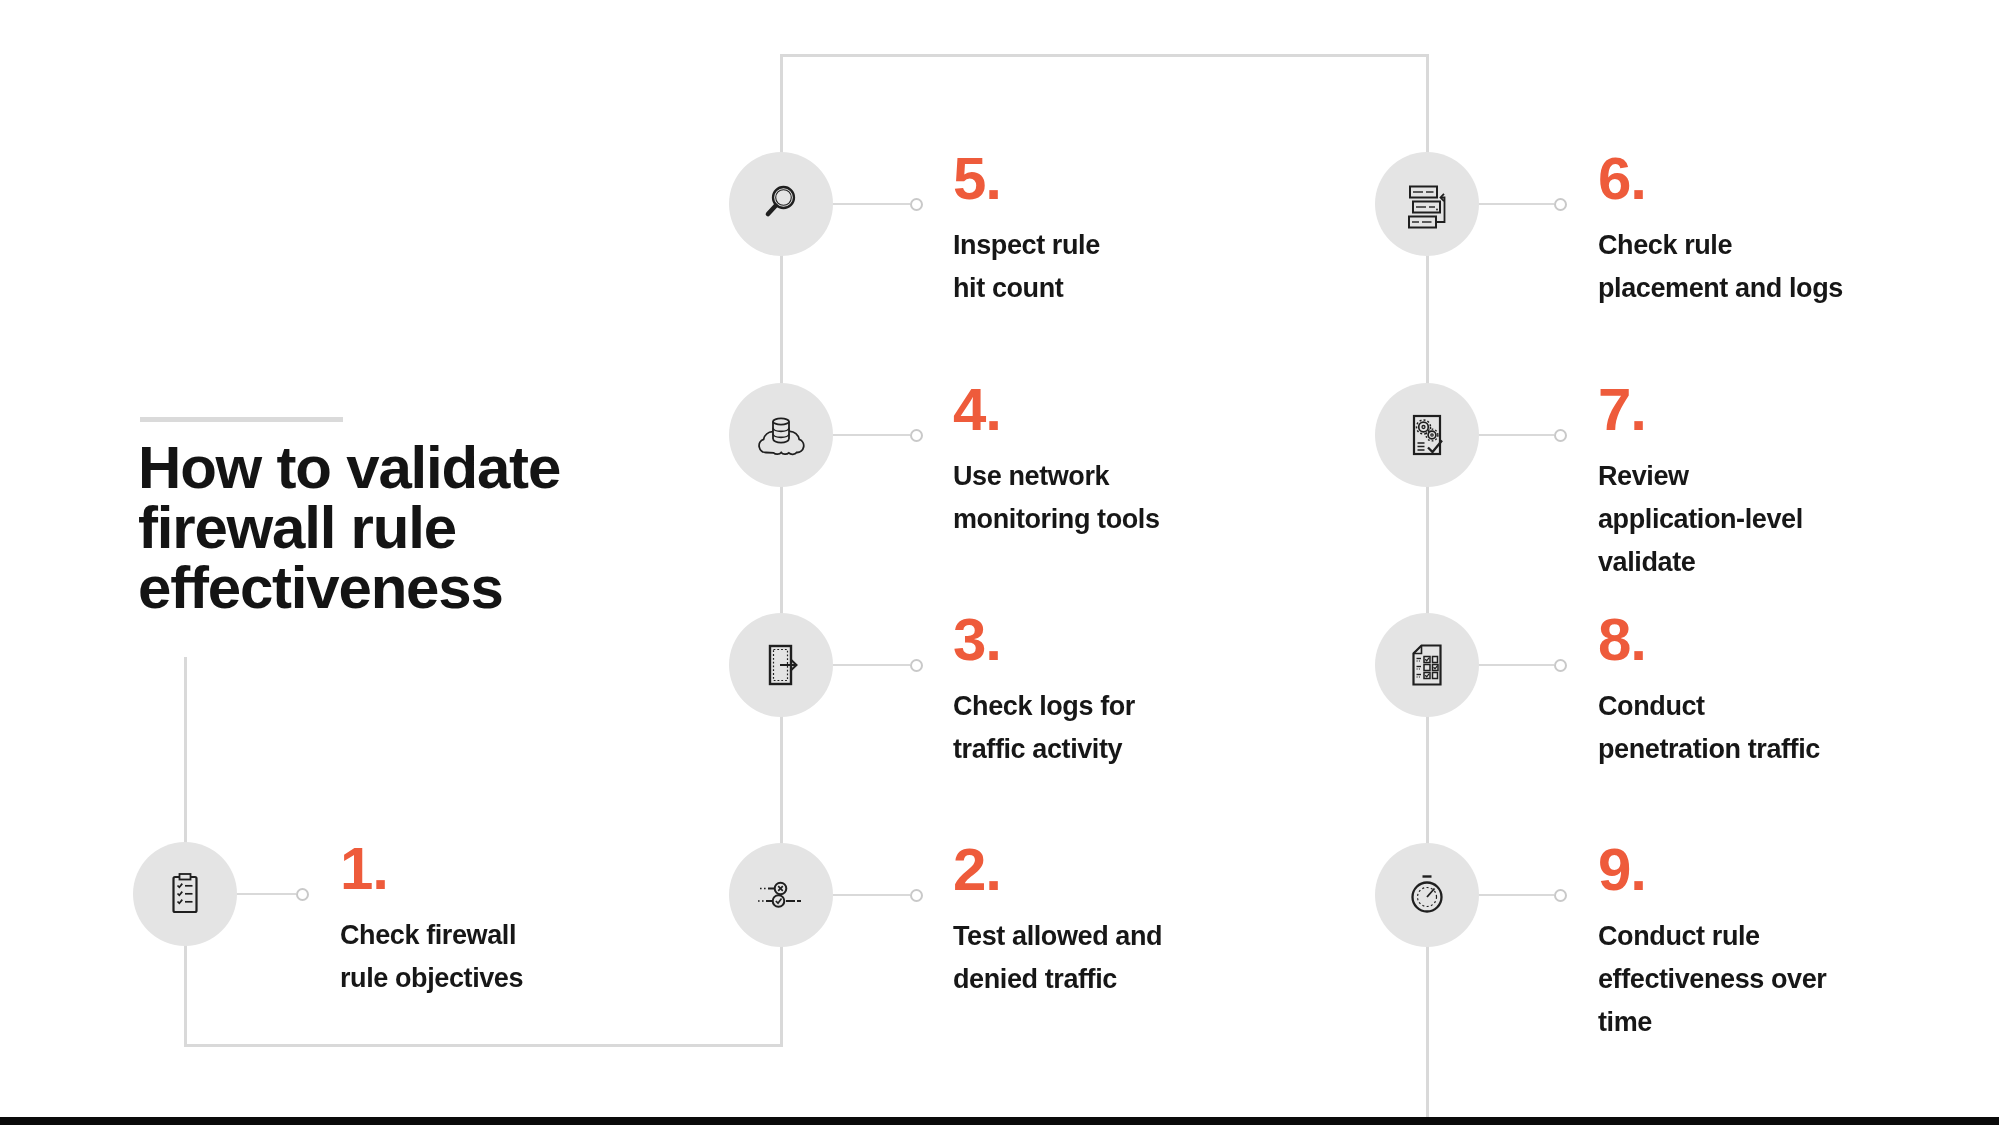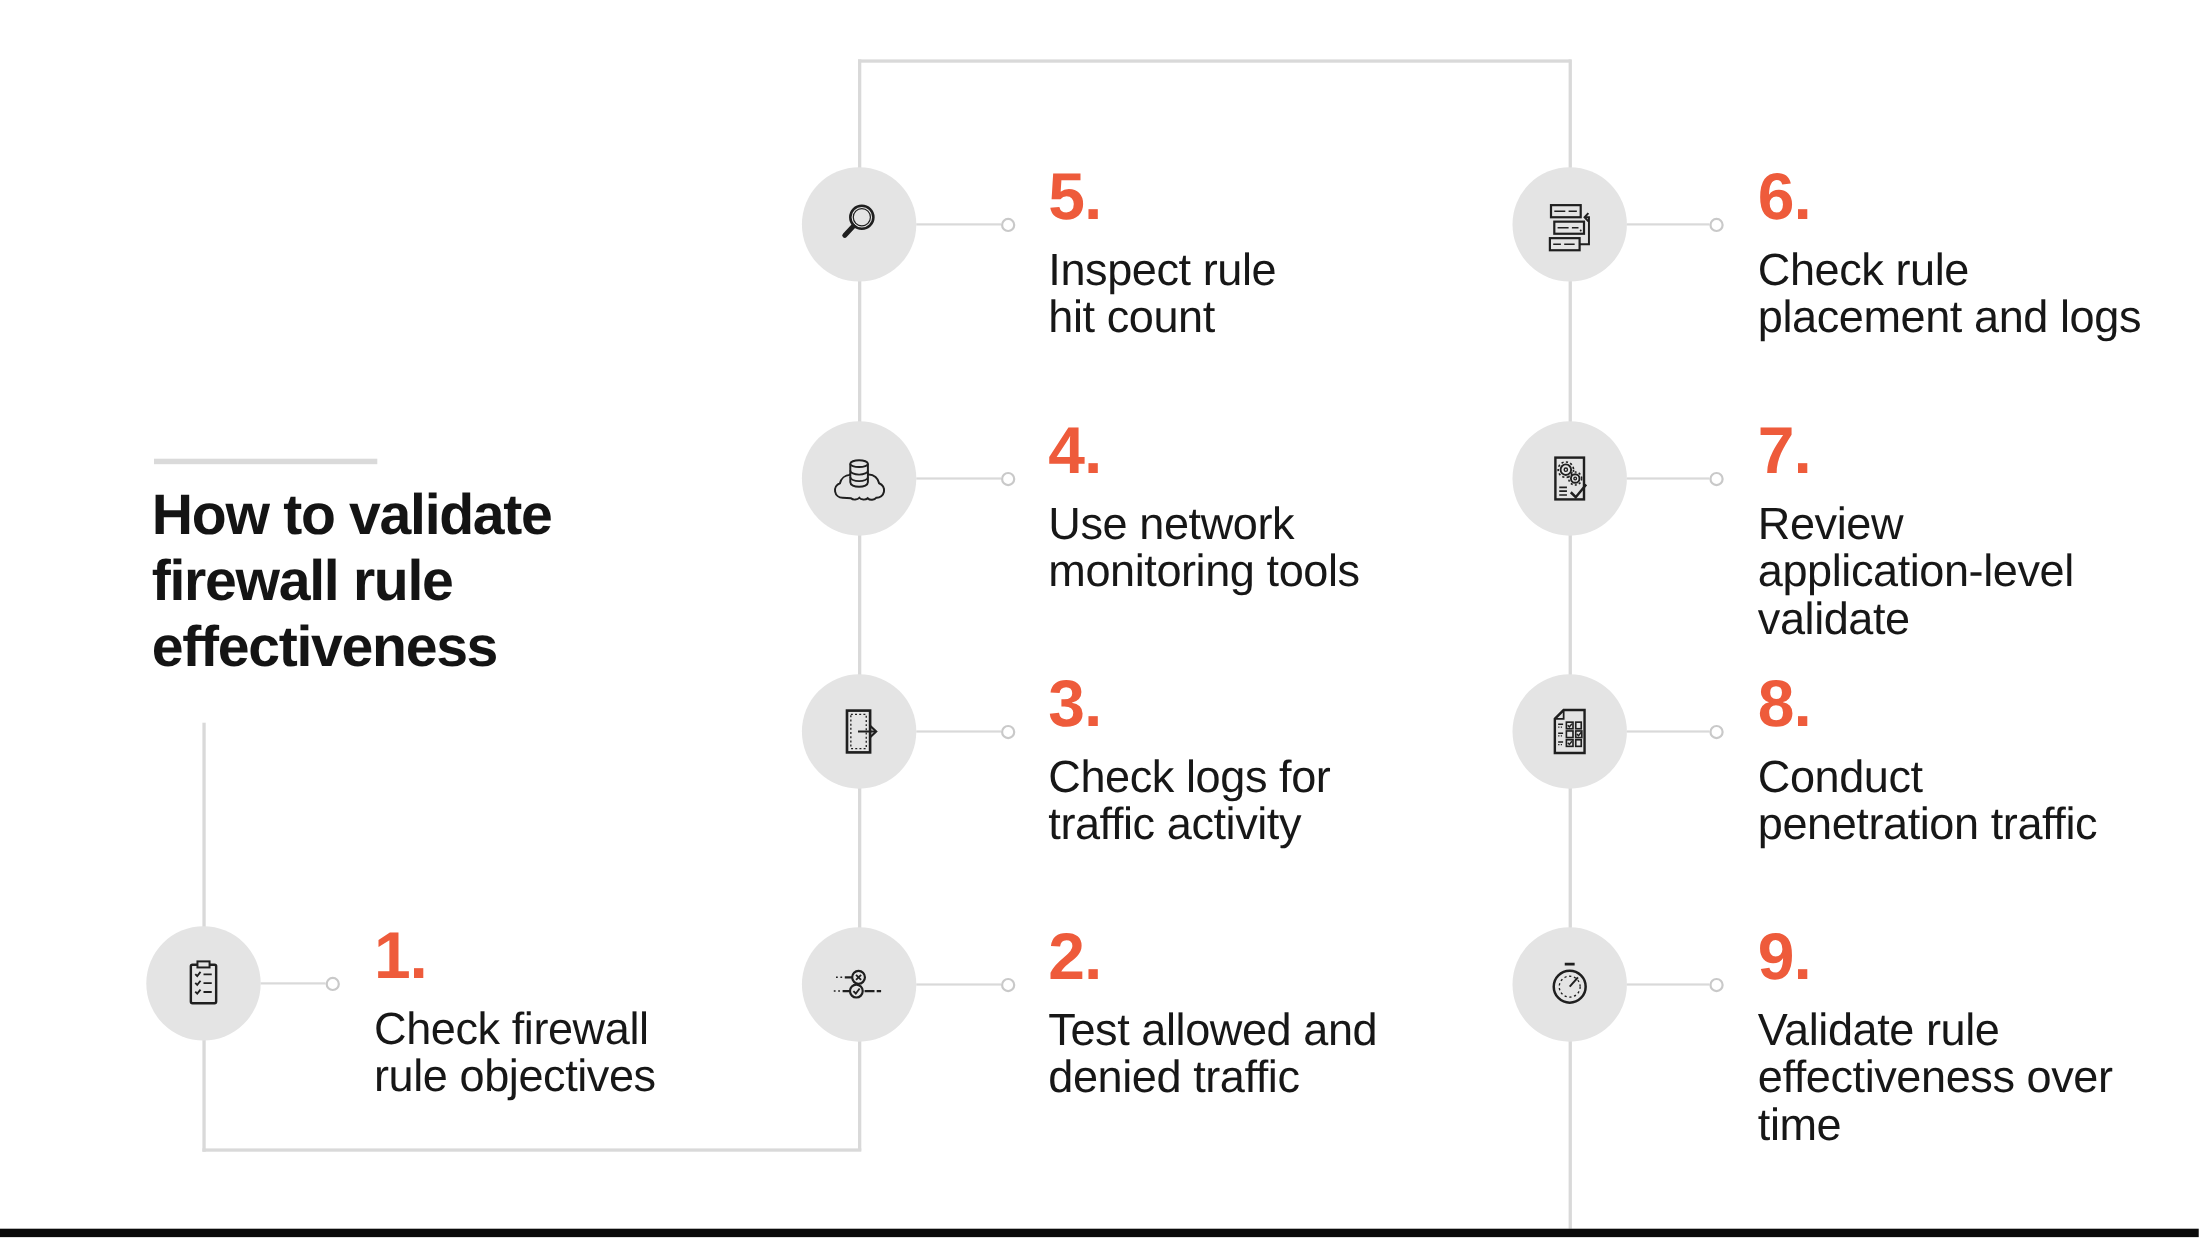--- a/index.html
+++ b/index.html
@@ -12,41 +12,41 @@
   .line-left-v   { left:184px;  top:657px;  width:3px;   height:390px; }
   .line-bottom-h { left:184px;  top:1044px; width:599px; height:3px;  }
   .line-mid-v    { left:780px;  top:54px;   width:3px;   height:992px; }
   .line-top-h    { left:780px;  top:54px;   width:648px; height:3px;  }
   .line-right-v  { left:1426px; top:54px;   width:3px;   height:1063px; }
   .bottom-bar { position:absolute; left:0; top:1117px; width:1999px; height:8px; background:#0a0a0a; }
 
   
   .title-rule { position:absolute; left:140px; top:417px; width:203px; height:5px; background:#dadada; }
   .title {
-    position:absolute; left:138px; top:438px; font-size:52px; line-height:60px;
+    position:absolute; left:138px; top:438px; font-size:60px; line-height:60px;
     font-weight:bold; color:#141414; white-space:pre-line; letter-spacing:-1.2px;
   }
 
   
   .step .circle {
     position:absolute; width:104px; height:104px; border-radius:50%;
     background:#e4e4e4; display:flex; align-items:center; justify-content:center;
   }
   .step .stub { position:absolute; height:2px; background:#d9d9d9; }
   .step .ring {
     position:absolute; width:9px; height:9px; border:2px solid #c9c9c9;
     border-radius:50%; background:#ffffff;
   }
   .step .num {
     position:absolute; font-size:60px; line-height:60px; font-weight:bold;
     color:#ee5b3b; letter-spacing:-1px;
   }
   .step .label {
-    position:absolute; font-size:41px; line-height:43px; color:#171717;
-    white-space:pre-line; letter-spacing:-0.4px; font-weight:normal;
+    position:absolute; font-size:27px; line-height:43px; color:#171717;
+    white-space:pre-line; letter-spacing:-0.4px; font-weight:bold;
   }
   .s1{--cx:185px;--cy:894px;--rx:302px;--tx:340px;}
   .s2{--cx:781px;--cy:895px;--rx:916px;--tx:953px;}
   .s3{--cx:781px;--cy:665px;--rx:916px;--tx:953px;}
   .s4{--cx:781px;--cy:435px;--rx:916px;--tx:953px;}
   .s5{--cx:781px;--cy:204px;--rx:916px;--tx:953px;}
   .s6{--cx:1427px;--cy:204px;--rx:1560px;--tx:1598px;}
   .s7{--cx:1427px;--cy:435px;--rx:1560px;--tx:1598px;}
   .s8{--cx:1427px;--cy:665px;--rx:1560px;--tx:1598px;}
   .s9{--cx:1427px;--cy:895px;--rx:1560px;--tx:1598px;}
@@ -249,19 +249,19 @@
       <svg class="icon" width="56" height="56" viewBox="0 0 56 56" fill="none" stroke="#1f1f1f">
         <line x1="23.5" y1="9.5" x2="32.5" y2="9.5" stroke-width="2.4"></line>
         <circle cx="28" cy="30" r="14.5" stroke-width="2.3"></circle>
         <circle cx="28" cy="30" r="9.5" stroke-width="1.2" stroke-dasharray="2 2.4"></circle>
         <line x1="28" y1="30" x2="35.5" y2="21.5" stroke-width="1.8"></line>
       </svg>
     </div>
     <div class="stub"></div>
     <div class="ring"></div>
     <div class="num">9.</div>
-    <div class="label">Validate rule
+    <div class="label">Conduct rule
 effectiveness over
 time</div>
   </div>
 
   <div class="bottom-bar"></div>
 </div>
 
 </body></html>

